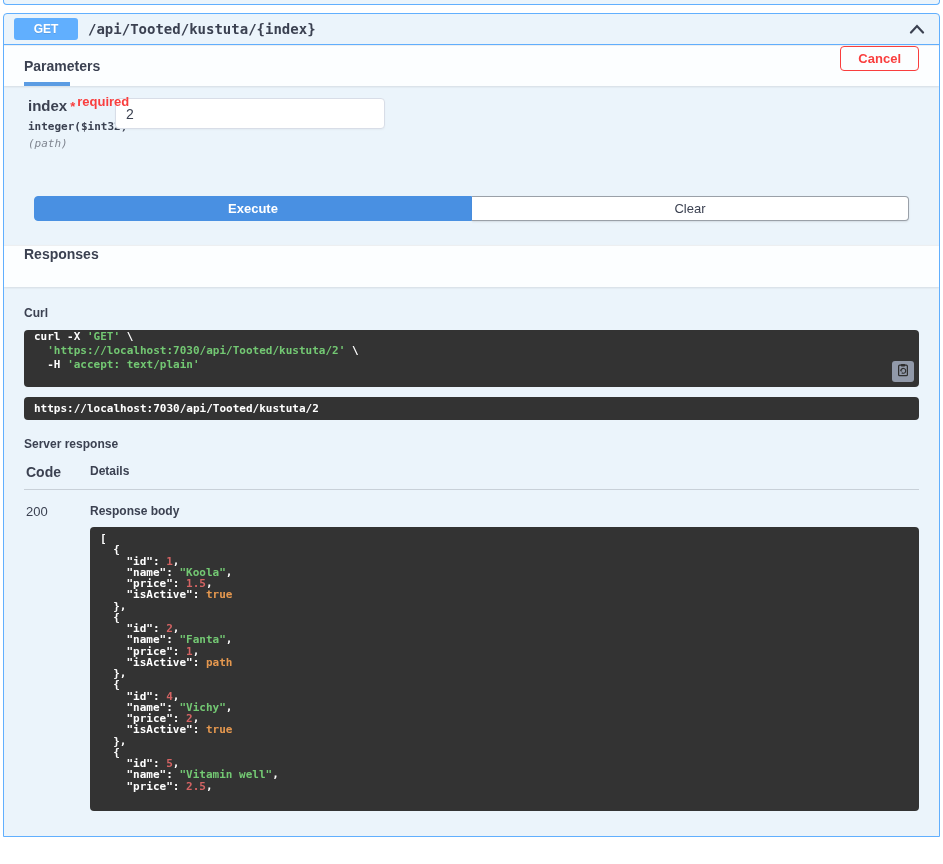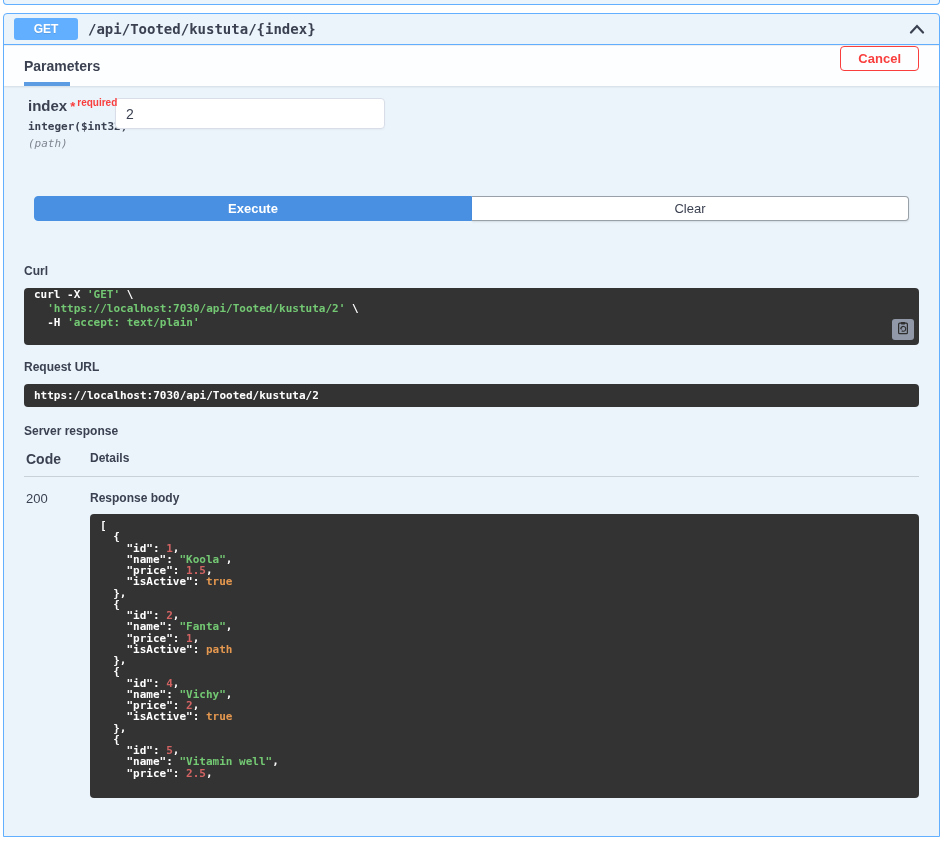--- a/index.html
+++ b/index.html
@@ -91,21 +91,21 @@
     margin-top: 27px;
     padding-bottom: 8px;
     border-bottom: 1px solid rgba(59,65,81,.2);
   }
   .col-name-hd { width: 91px; font-size: 11px; font-weight: bold; padding-left: 4px; }
   .col-desc-hd { font-size: 11px; font-weight: bold; }
   .param-row { display: flex; margin-top: 11px; }
   .param-name-col { width: 91px; padding-left: 4px; }
   .param-name { font-size: 15px; font-weight: bold; color: #3b4151; white-space: nowrap; }
   .required-star { color: var(--cancel-color, #f93e3e); font-weight: bold; font-size: 13px; margin-left: 3px; }
-  .required-word { color: var(--cancel-color, #f93e3e); font-size: 10px; font-weight: bold; position: relative; top: -5px; margin-left: 2px; }
+  .required-word { color: var(--cancel-color, #f93e3e); font-size: 13px; font-weight: bold; position: relative; top: -5px; margin-left: 2px; }
   .param-type { font-family: "DejaVu Sans Mono", monospace; font-size: 11px; font-weight: bold; margin-top: 6px; }
   .param-in { font-family: "DejaVu Sans Mono", monospace; font-size: 11px; font-style: italic; color: #808691; margin-top: 4px; }
   .param-input {
     width: 270px;
     height: 31px;
     border: 1px solid #d8dde7;
     border-radius: 4px;
     padding: 0 10px;
     font-family: "Liberation Sans", sans-serif;
     font-size: 14px;
@@ -246,41 +246,43 @@
           <input class="param-input" type="text" value="2" style="">
         </div>
       </div>
 
       <div class="execute-row">
         <button class="btn-execute">Execute</button>
         <button class="btn-clear">Clear</button>
       </div>
     </div>
 
+    <div class="section-header responses-header">
+      <span class="responses-title">Responses</span>
+    </div>
 
     <div class="responses-body">
 
       <span class="mini-label">Curl</span>
       <div class="code-block curl-block">
         <pre><span class="tok-plain">curl -X </span><span class="tok-string">'GET'</span><span class="tok-plain"> \</span>
 <span class="tok-plain">  </span><span class="tok-string">'https://localhost:7030/api/Tooted/kustuta/2'</span><span class="tok-plain"> \</span>
 <span class="tok-plain">  -H </span><span class="tok-string">'accept: text/plain'</span></pre>
         <button class="copy-btn">
           <span>
             <svg width="14" height="14" viewBox="0 0 16 16">
                 <rect x="3" y="2.5" width="10" height="12" rx="1.2" fill="none" stroke="#2e2e2e" stroke-width="1.4"></rect>
                 <rect x="5.6" y="1" width="4.8" height="3" rx="0.8" fill="#2e2e2e"></rect>
                 <path d="M5.5 9 a2.8 2.8 0 1 1 1 2.1" fill="none" stroke="#2e2e2e" stroke-width="1.3"></path>
                 <path d="M5 8 l0.6 2 l1.8 -0.9 z" fill="#2e2e2e"></path>
               </svg>
           </span>
         </button>
       </div>
 
-      <span class="mini-label request-url-label">Request URL</span>
       <div class="code-block url-block">
         <pre>https://localhost:7030/api/Tooted/kustuta/2</pre>
       </div>
 
       <span class="mini-label server-response-label">Server response</span>
 
       <div class="response-table-headers">
         <span class="code-col-hd">Code</span>
         <span class="details-col-hd">Details</span>
       </div>

